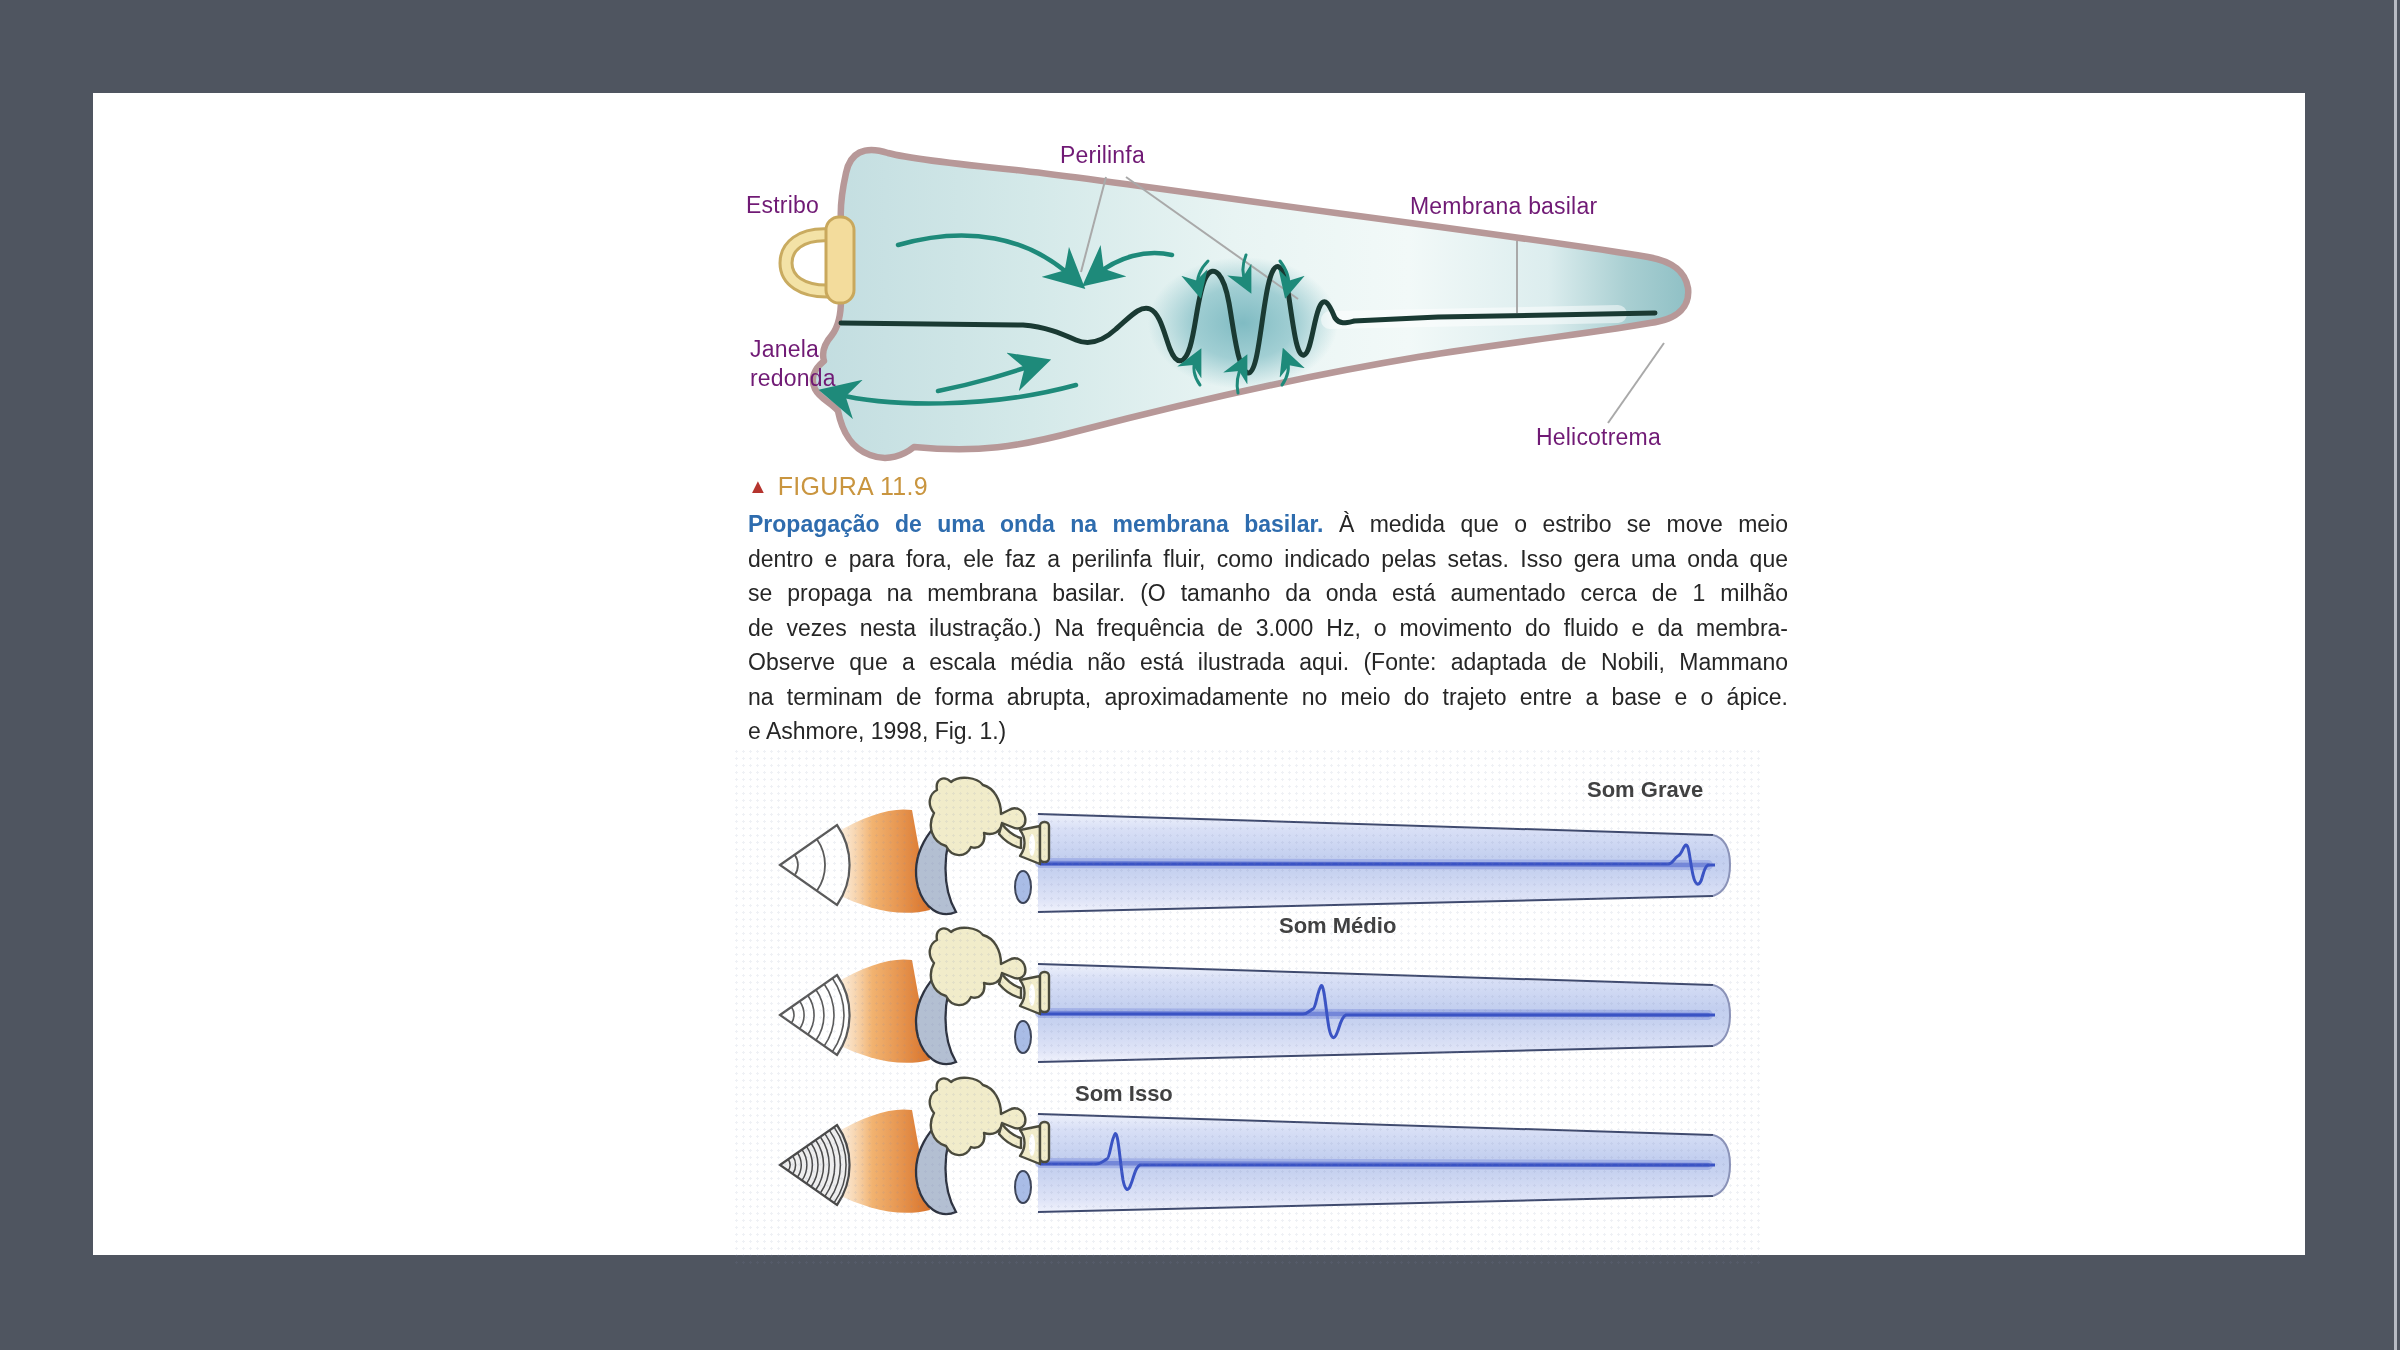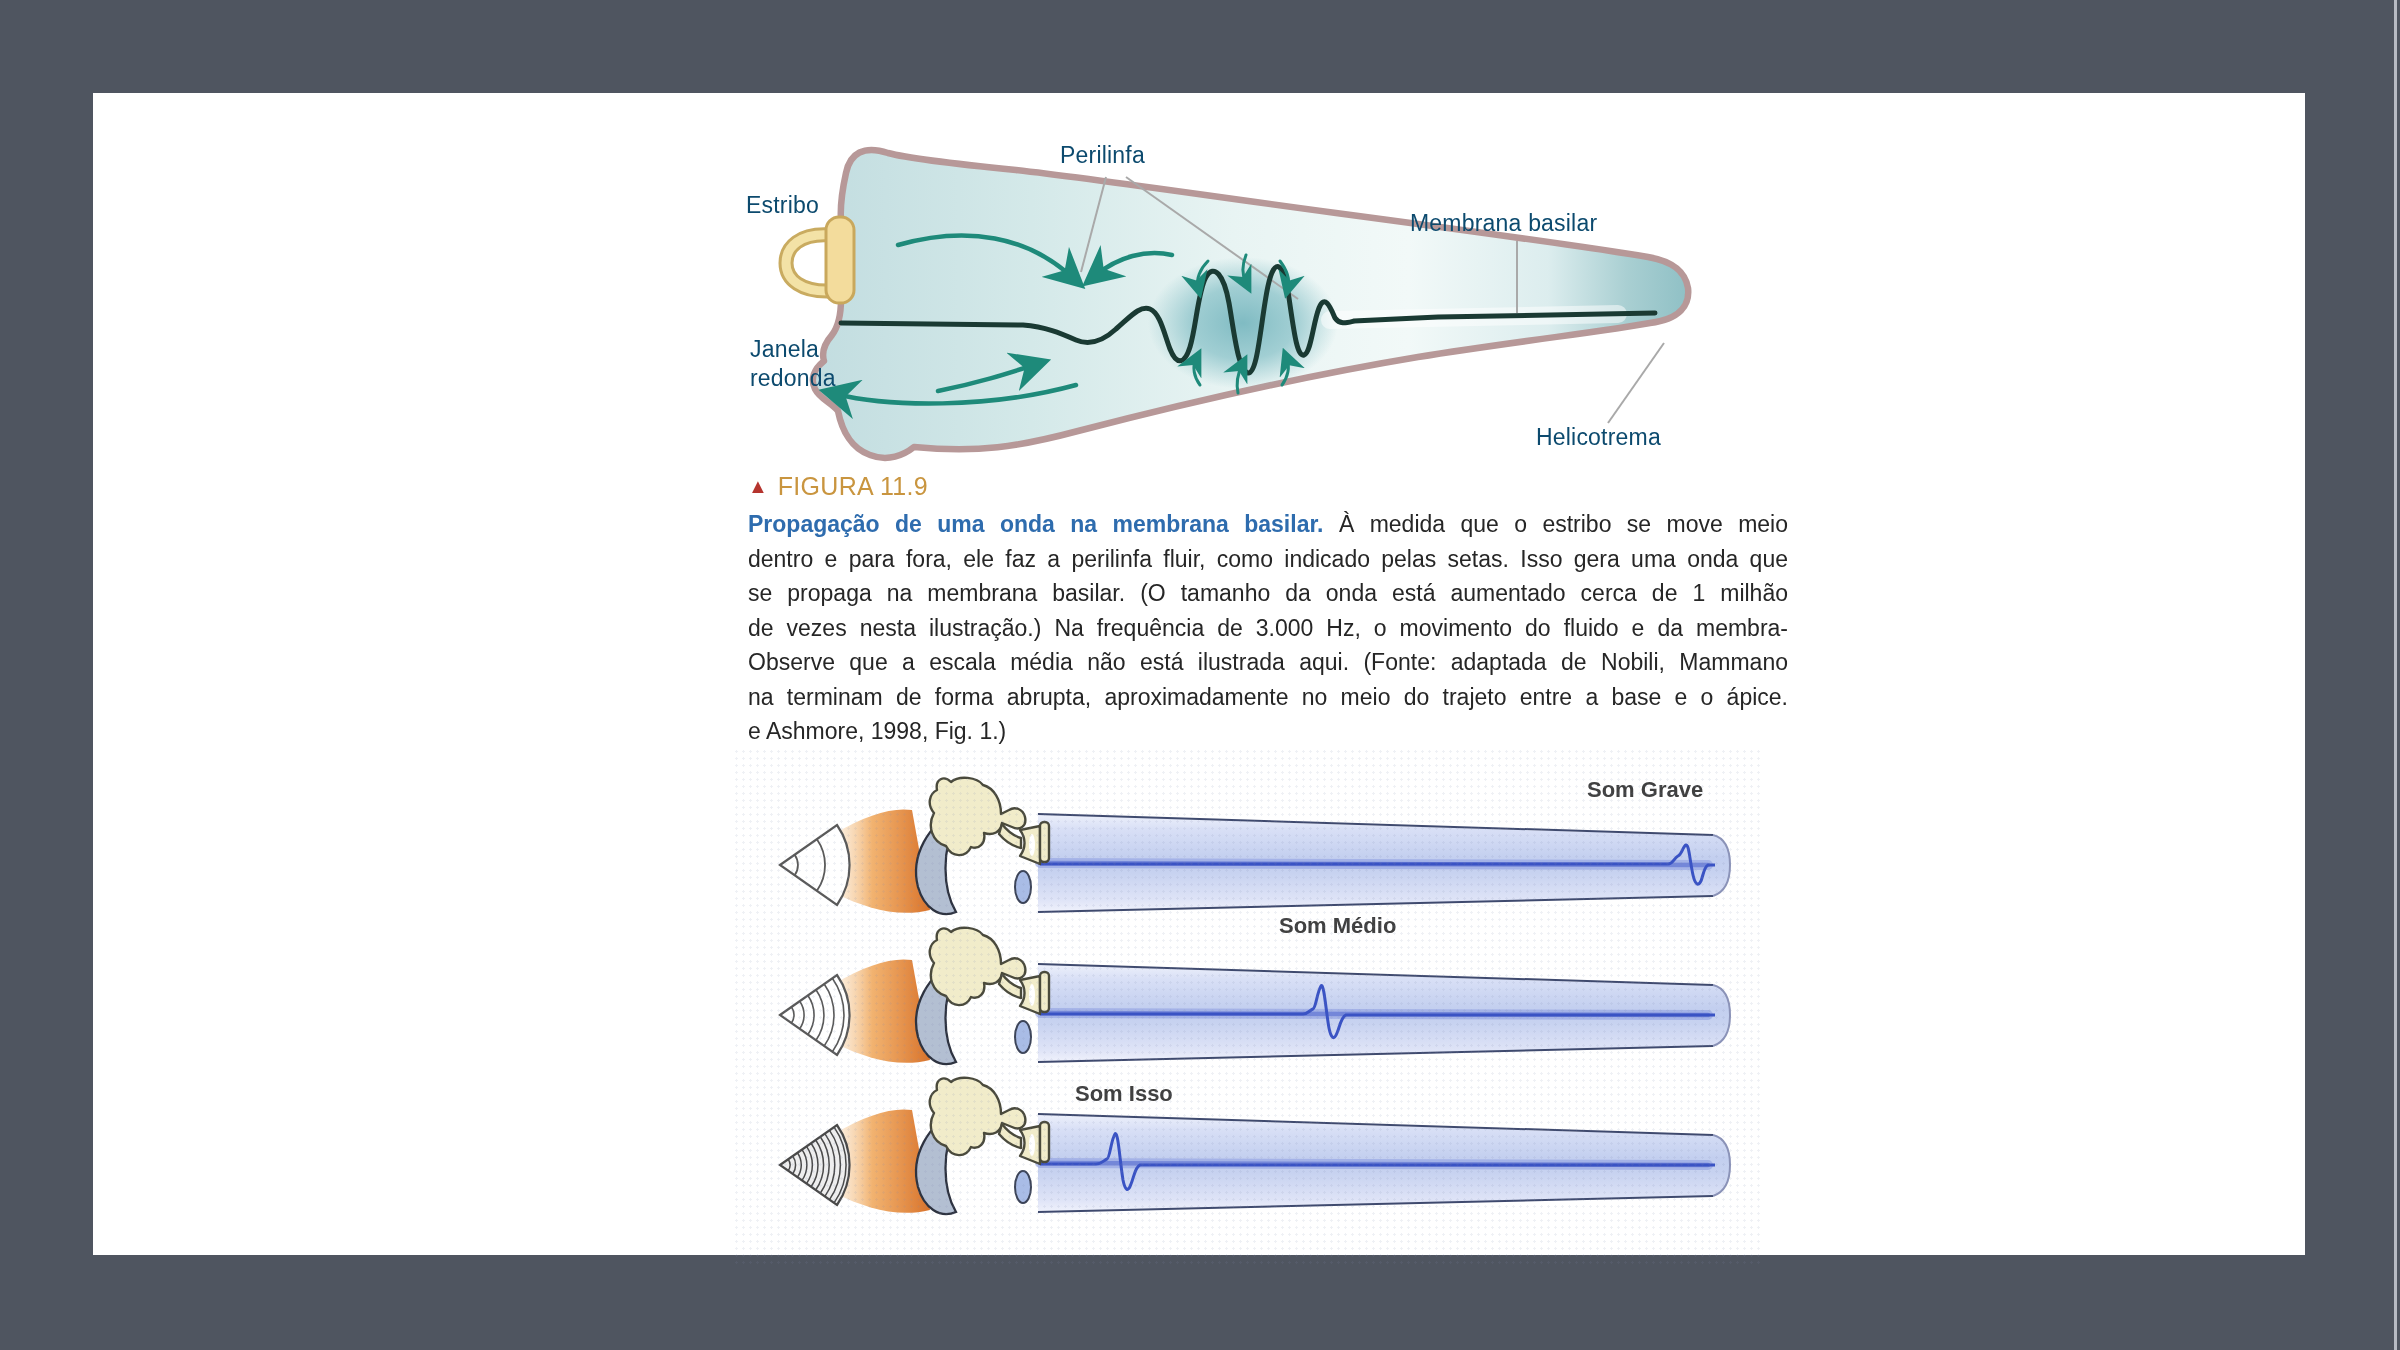--- a/index.html
+++ b/index.html
@@ -4,21 +4,21 @@
 <style>
   html,body{margin:0;padding:0;background:#4f5560;}
   .stage{position:relative;width:2400px;height:1350px;background:#4f5560;overflow:hidden;
          font-family:"Liberation Sans",sans-serif;}
   .page{position:absolute;left:93px;top:93px;width:2212px;height:1162px;background:#ffffff;}
   .edge-line{position:absolute;left:2394px;top:0;width:3px;height:1350px;background:#caced6;opacity:.85;}
 
   
   .fig-top{position:absolute;left:645px;top:40px;width:975px;height:335px;}
   .fig-top svg{position:absolute;left:0;top:0;}
-  .flabel{position:absolute;font-size:23px;color:#0c4a6e;letter-spacing:.2px;line-height:29px;white-space:nowrap;}
+  .flabel{position:absolute;font-size:23px;color:#701a75;letter-spacing:.2px;line-height:29px;white-space:nowrap;}
 
   
   .caption{position:absolute;left:655px;top:378px;width:1040px;}
   .cap-head{display:flex;align-items:center;height:30px;margin-bottom:6px;}
   .cap-tri{color:#b5342e;font-size:20px;margin-right:10px;line-height:1;}
   .cap-num{color:#c9953f;font-size:25px;font-weight:normal;letter-spacing:.3px;}
   .cap-body{font-size:23px;line-height:34.5px;color:#262626;}
   .cap-line{text-align:justify;text-align-last:justify;}
   .cap-line.last{text-align-last:left;}
   .cap-lead{color:#2e6cae;font-weight:bold;}
@@ -114,21 +114,21 @@
         </g>
 
         <g>
           <path d="M92,102 C62,100 48,114 48,130 C48,147 64,159 92,158" fill="none" stroke="#c9ab60" stroke-width="15"></path>
           <path d="M92,102 C62,100 48,114 48,130 C48,147 64,159 92,158" fill="none" stroke="#f3e2a6" stroke-width="9"></path>
           <rect x="88" y="84" width="28" height="86" rx="13" fill="#f3dc9c" stroke="#c9a85c" stroke-width="3"></rect>
         </g>
       </svg>
       <div class="flabel" style="left:322px;top:8px">Perilinfa</div>
       <div class="flabel" style="left:8px;top:58px">Estribo</div>
-      <div class="flabel" style="left:672px;top:76px">Membrana basilar</div>
+      <div class="flabel" style="left:672px;top:59px">Membrana basilar</div>
       <div class="flabel" style="left:12px;top:202px">
         <div>Janela</div>
         <div>redonda</div>
       </div>
       <div class="flabel" style="left:798px;top:290px">Helicotrema</div>
     </div>
 
     <div class="caption">
       <div class="cap-head">
         <span class="cap-tri">▲</span>

